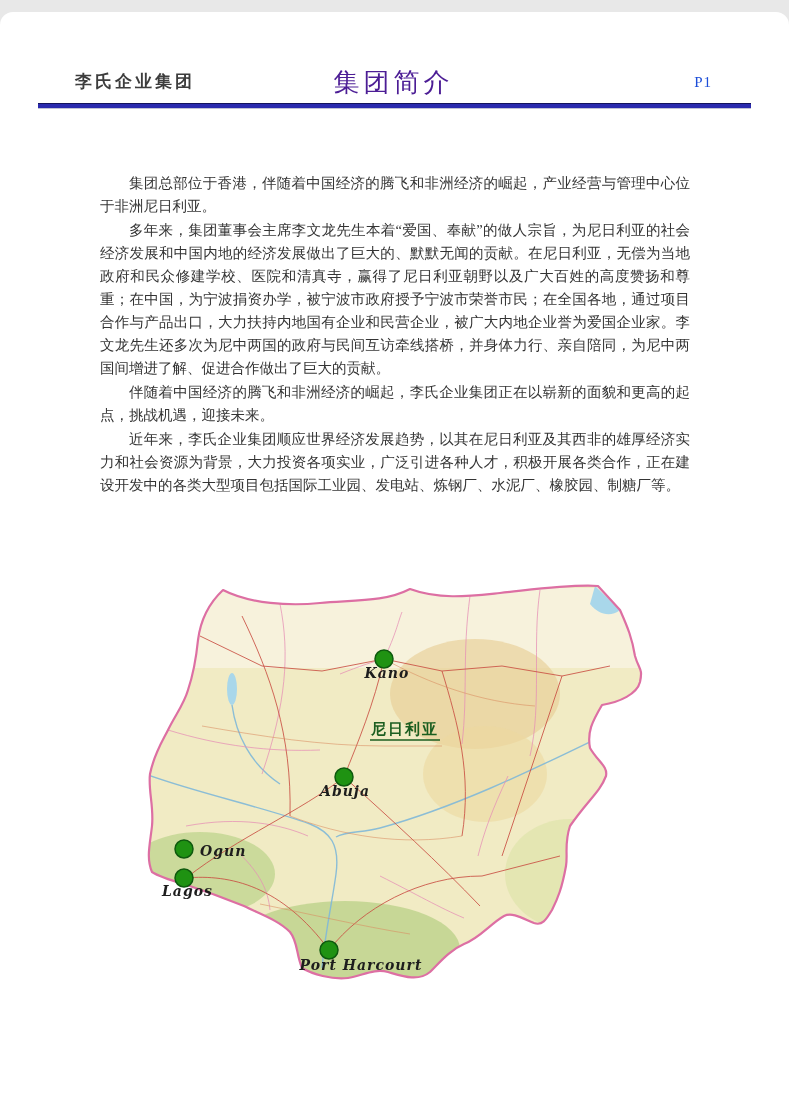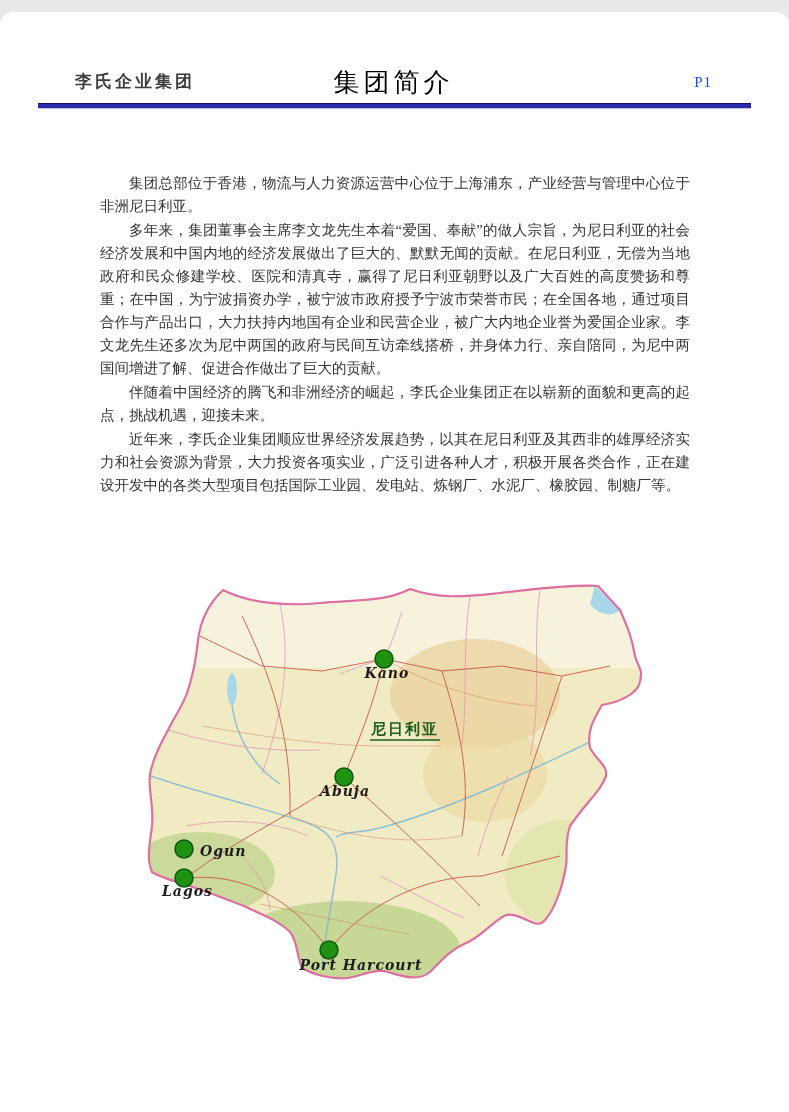--- a/index.html
+++ b/index.html
@@ -23,21 +23,21 @@
   
   .header-row{
     position:absolute;left:75px;right:77px;top:58px;height:32px;
     display:flex;justify-content:space-between;align-items:baseline;
   }
   .company-name{
     font-size:17px;font-weight:bold;color:#3d3d3d;letter-spacing:3px;
   }
   .doc-title{
     position:absolute;left:0;right:0;text-align:center;bottom:2px;
-    font-size:26px;color:#000000;letter-spacing:4px;font-weight:normal;
+    font-size:26px;color:#4c1d95;letter-spacing:4px;font-weight:normal;
   }
   .page-number{
     font-size:15px;color:#1d4ed8;letter-spacing:1px;
   }
   .header-rule{
     position:absolute;left:38px;right:38px;top:91px;height:4px;
     background:var(--rule-navy);
     border-top:1px solid #14145e;
     box-shadow:0 1px 0 rgba(120,120,160,0.45);
   }
@@ -73,21 +73,21 @@
 <div class="page">
 
   <div class="header-row">
     <span class="company-name">李氏企业集团</span>
     <span class="doc-title">集团简介</span>
     <span class="page-number">P1</span>
   </div>
   <div class="header-rule"></div>
 
   <div class="body-text">
-    <p>集团总部位于香港，物流与人力资源运营中心位于上海浦东，产业经营与管理中心位于非洲尼日利亚。</p>
+    <p>集团总部位于香港，伴随着中国经济的腾飞和非洲经济的崛起，产业经营与管理中心位于非洲尼日利亚。</p>
     <p>多年来，集团董事会主席李文龙先生本着“爱国、奉献”的做人宗旨，为尼日利亚的社会经济发展和中国内地的经济发展做出了巨大的、默默无闻的贡献。在尼日利亚，无偿为当地政府和民众修建学校、医院和清真寺，赢得了尼日利亚朝野以及广大百姓的高度赞扬和尊重；在中国，为宁波捐资办学，被宁波市政府授予宁波市荣誉市民；在全国各地，通过项目合作与产品出口，大力扶持内地国有企业和民营企业，被广大内地企业誉为爱国企业家。李文龙先生还多次为尼中两国的政府与民间互访牵线搭桥，并身体力行、亲自陪同，为尼中两国间增进了解、促进合作做出了巨大的贡献。</p>
     <p>伴随着中国经济的腾飞和非洲经济的崛起，李氏企业集团正在以崭新的面貌和更高的起点，挑战机遇，迎接未来。</p>
     <p>近年来，李氏企业集团顺应世界经济发展趋势，以其在尼日利亚及其西非的雄厚经济实力和社会资源为背景，大力投资各项实业，广泛引进各种人才，积极开展各类合作，正在建设开发中的各类大型项目包括国际工业园、发电站、炼钢厂、水泥厂、橡胶园、制糖厂等。</p>
   </div>
 
   <div class="map-wrap">
     <svg viewBox="0 0 525 430">
       <defs>
         <clipPath id="ngclip">
           <path d="M 83,16

